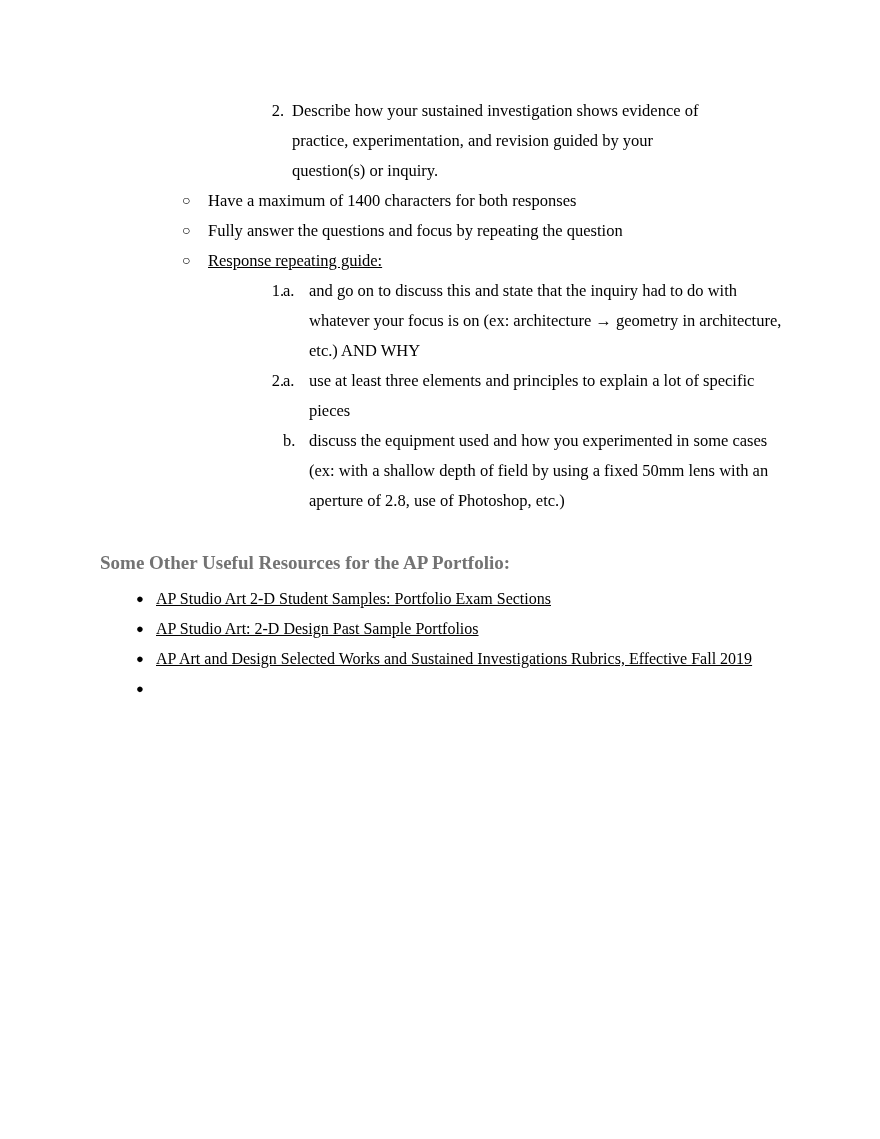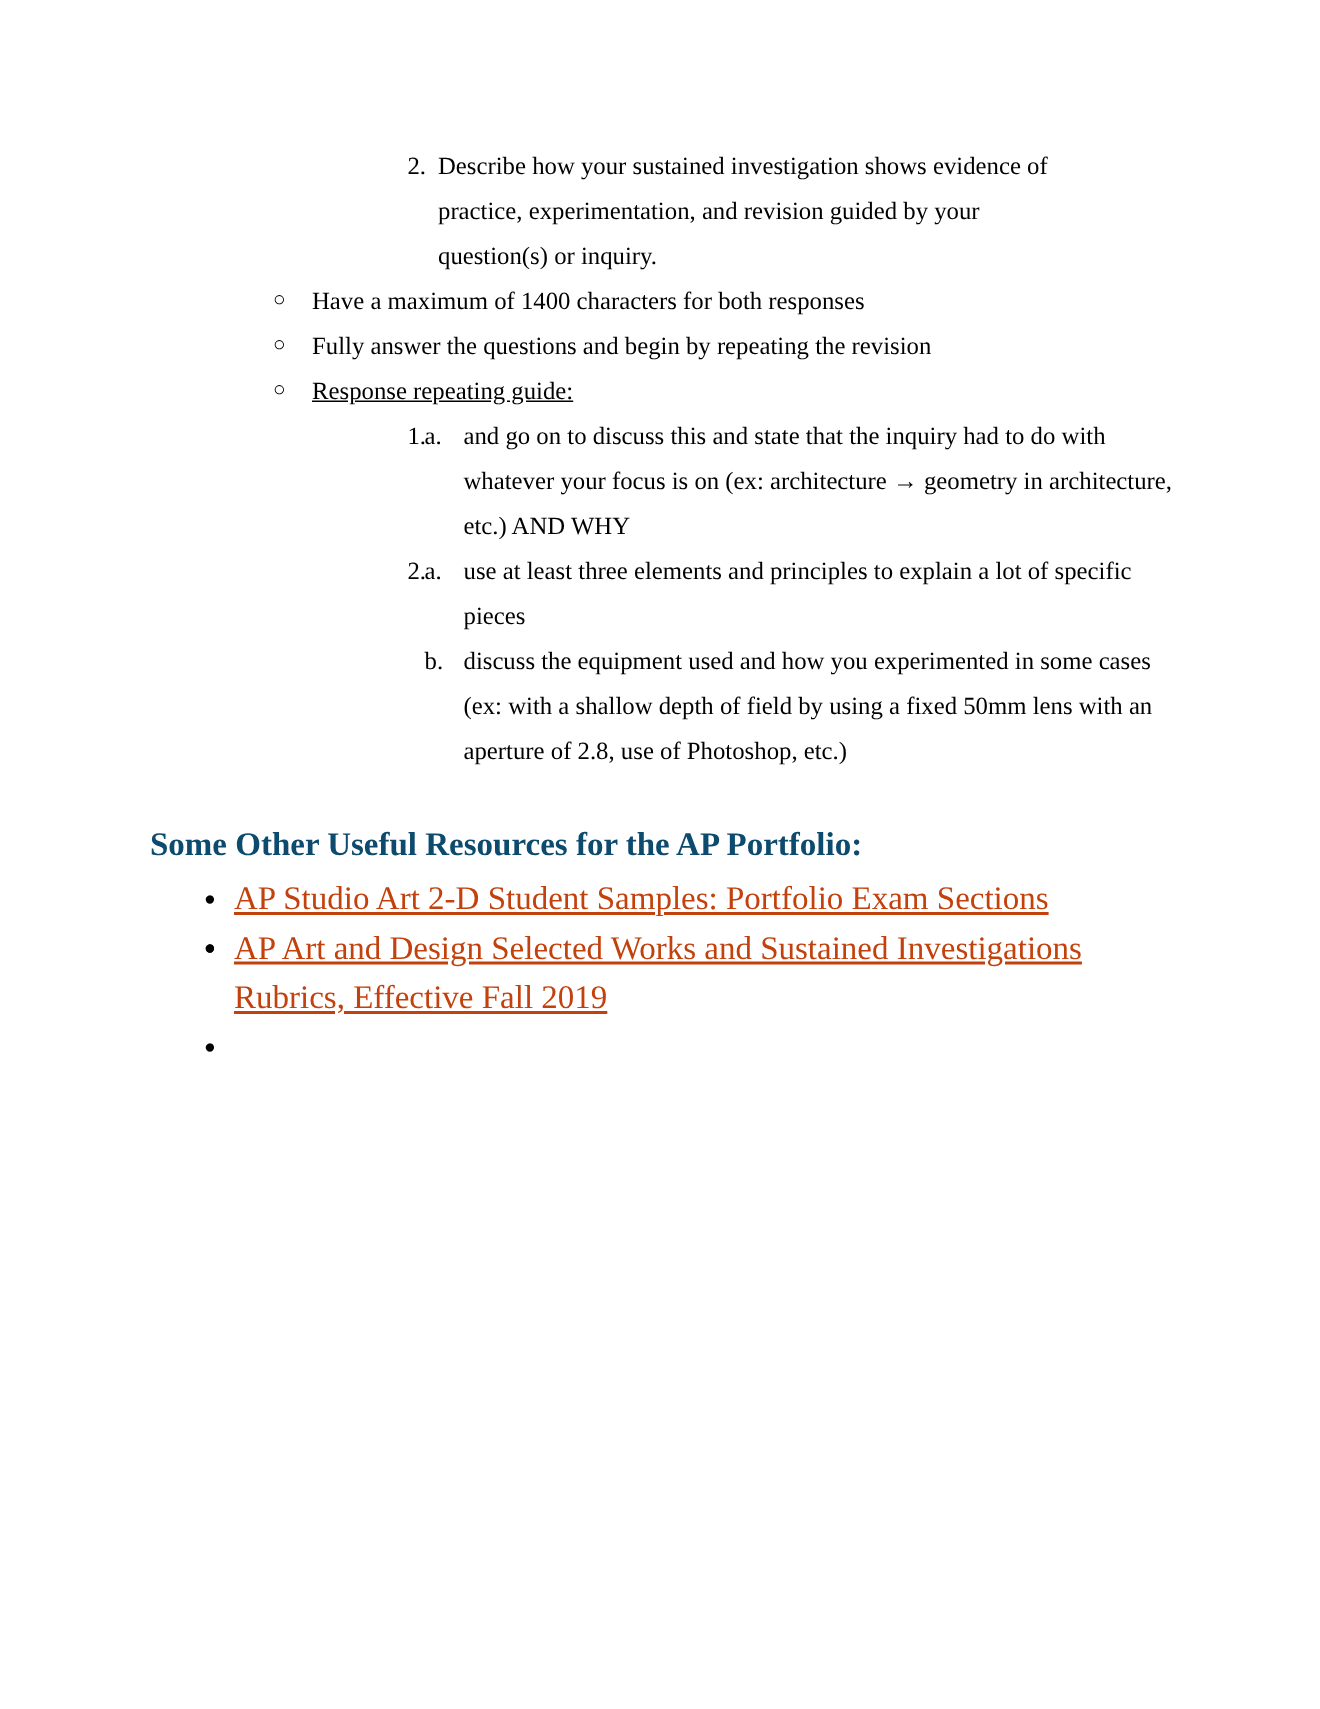--- a/index.html
+++ b/index.html
@@ -88,66 +88,66 @@
     line-height: 30px;
     width: 18px;
   }
 
   .underline {
     text-decoration: underline;
   }
 
   .section-heading {
     font-weight: bold;
-    font-size: 22px;
+    font-size: 19px;
     line-height: 30px;
     margin-top: 32px;
     margin-bottom: 6px;
-    color: #0c4a6e;
+    color: #737373;
   }
 
   
   .link-item {
     position: relative;
     padding-left: 56px;
     width: 690px;
     box-sizing: border-box;
     line-height: 30px;
   }
   .link-item > .marker {
     position: absolute;
     left: 36px;
     top: 0;
     font-size: 13px;
     line-height: 30px;
   }
   .link-item a {
-    color: #c2410c;
+    color: #000000;
     text-decoration: underline;
-    font-size: 22px;
+    font-size: 16px;
   }
 </style>
 </head>
 <body>
 
 <div class="page">
   <div class="content">
 
     <div class="num-item line">
       <span class="marker">2.</span>
       <span class="text">Describe how your sustained investigation shows evidence of practice, experimentation, and revision guided by your question(s) or inquiry.</span>
     </div>
 
     <div class="circ-item line">
       <span class="marker">○</span>
       <span class="text">Have a maximum of 1400 characters for both responses</span>
     </div>
     <div class="circ-item line">
       <span class="marker">○</span>
-      <span class="text">Fully answer the questions and begin by repeating the revision</span>
+      <span class="text">Fully answer the questions and focus by repeating the question</span>
     </div>
     <div class="circ-item line">
       <span class="marker">○</span>
       <span class="text underline">Response repeating guide:</span>
     </div>
 
     <div class="num-item line">
       <span class="marker">1.</span>
     </div>
     <div class="let-item line">
@@ -168,20 +168,21 @@
     </div>
 
     <div class="section-heading">Some Other Useful Resources for the AP Portfolio:</div>
 
     <div class="link-item">
       <span class="marker">●</span>
       <a href="#">AP Studio Art 2-D Student Samples: Portfolio Exam Sections</a>
     </div>
     <div class="link-item">
       <span class="marker">●</span>
+      <a href="#">AP Studio Art: 2-D Design Past Sample Portfolios</a>
     </div>
     <div class="link-item">
       <span class="marker">●</span>
       <a href="#">AP Art and Design Selected Works and Sustained Investigations Rubrics, Effective Fall 2019</a>
     </div>
     <div class="link-item">
       <span class="marker">●</span>
     </div>
 
   </div>

